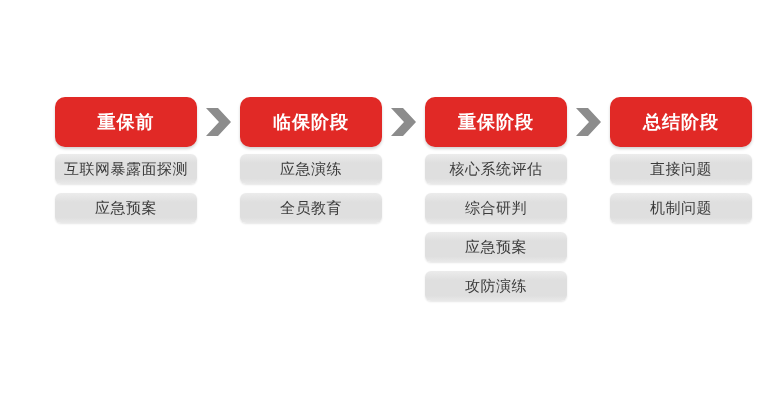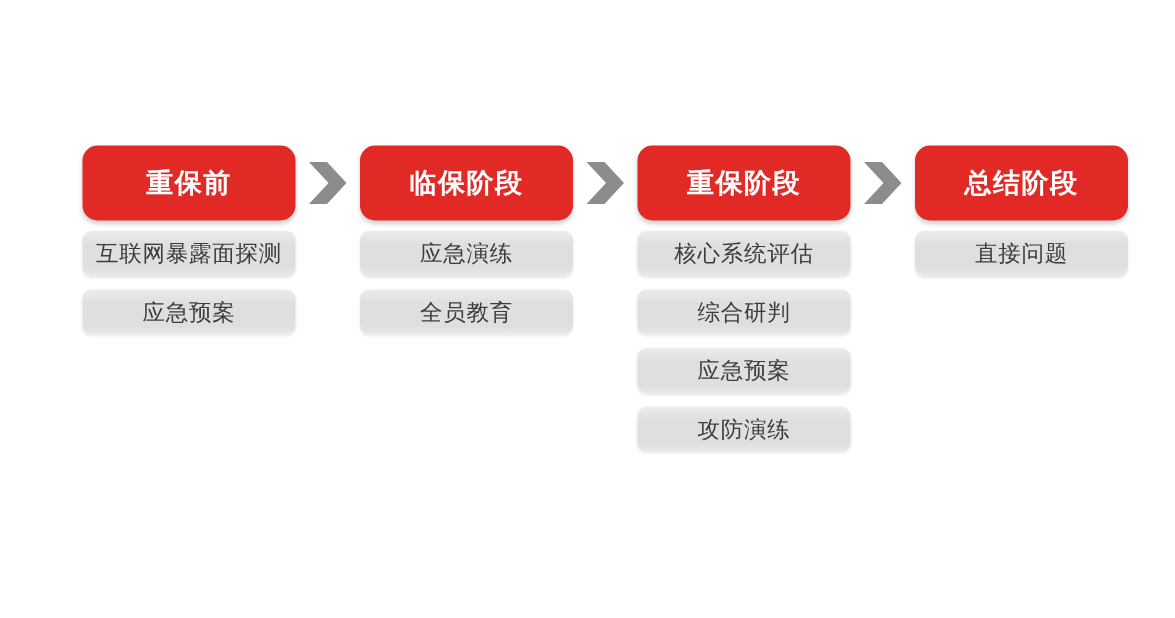--- a/index.html
+++ b/index.html
@@ -111,16 +111,17 @@
       <svg width="25" height="28" viewBox="0 0 25 28">
         <polygon points="0,0 12,0 25,14 12,28 0,28 13,14"></polygon>
       </svg>
     </div>
 
     <div class="stage">
       <div class="stage-header">
         <span>总结阶段</span>
       </div>
       <div class="stage-item">直接问题</div>
+      <div class="stage-item">机制问题</div>
     </div>
 
   </div>
 </div>
 
 </body></html>

